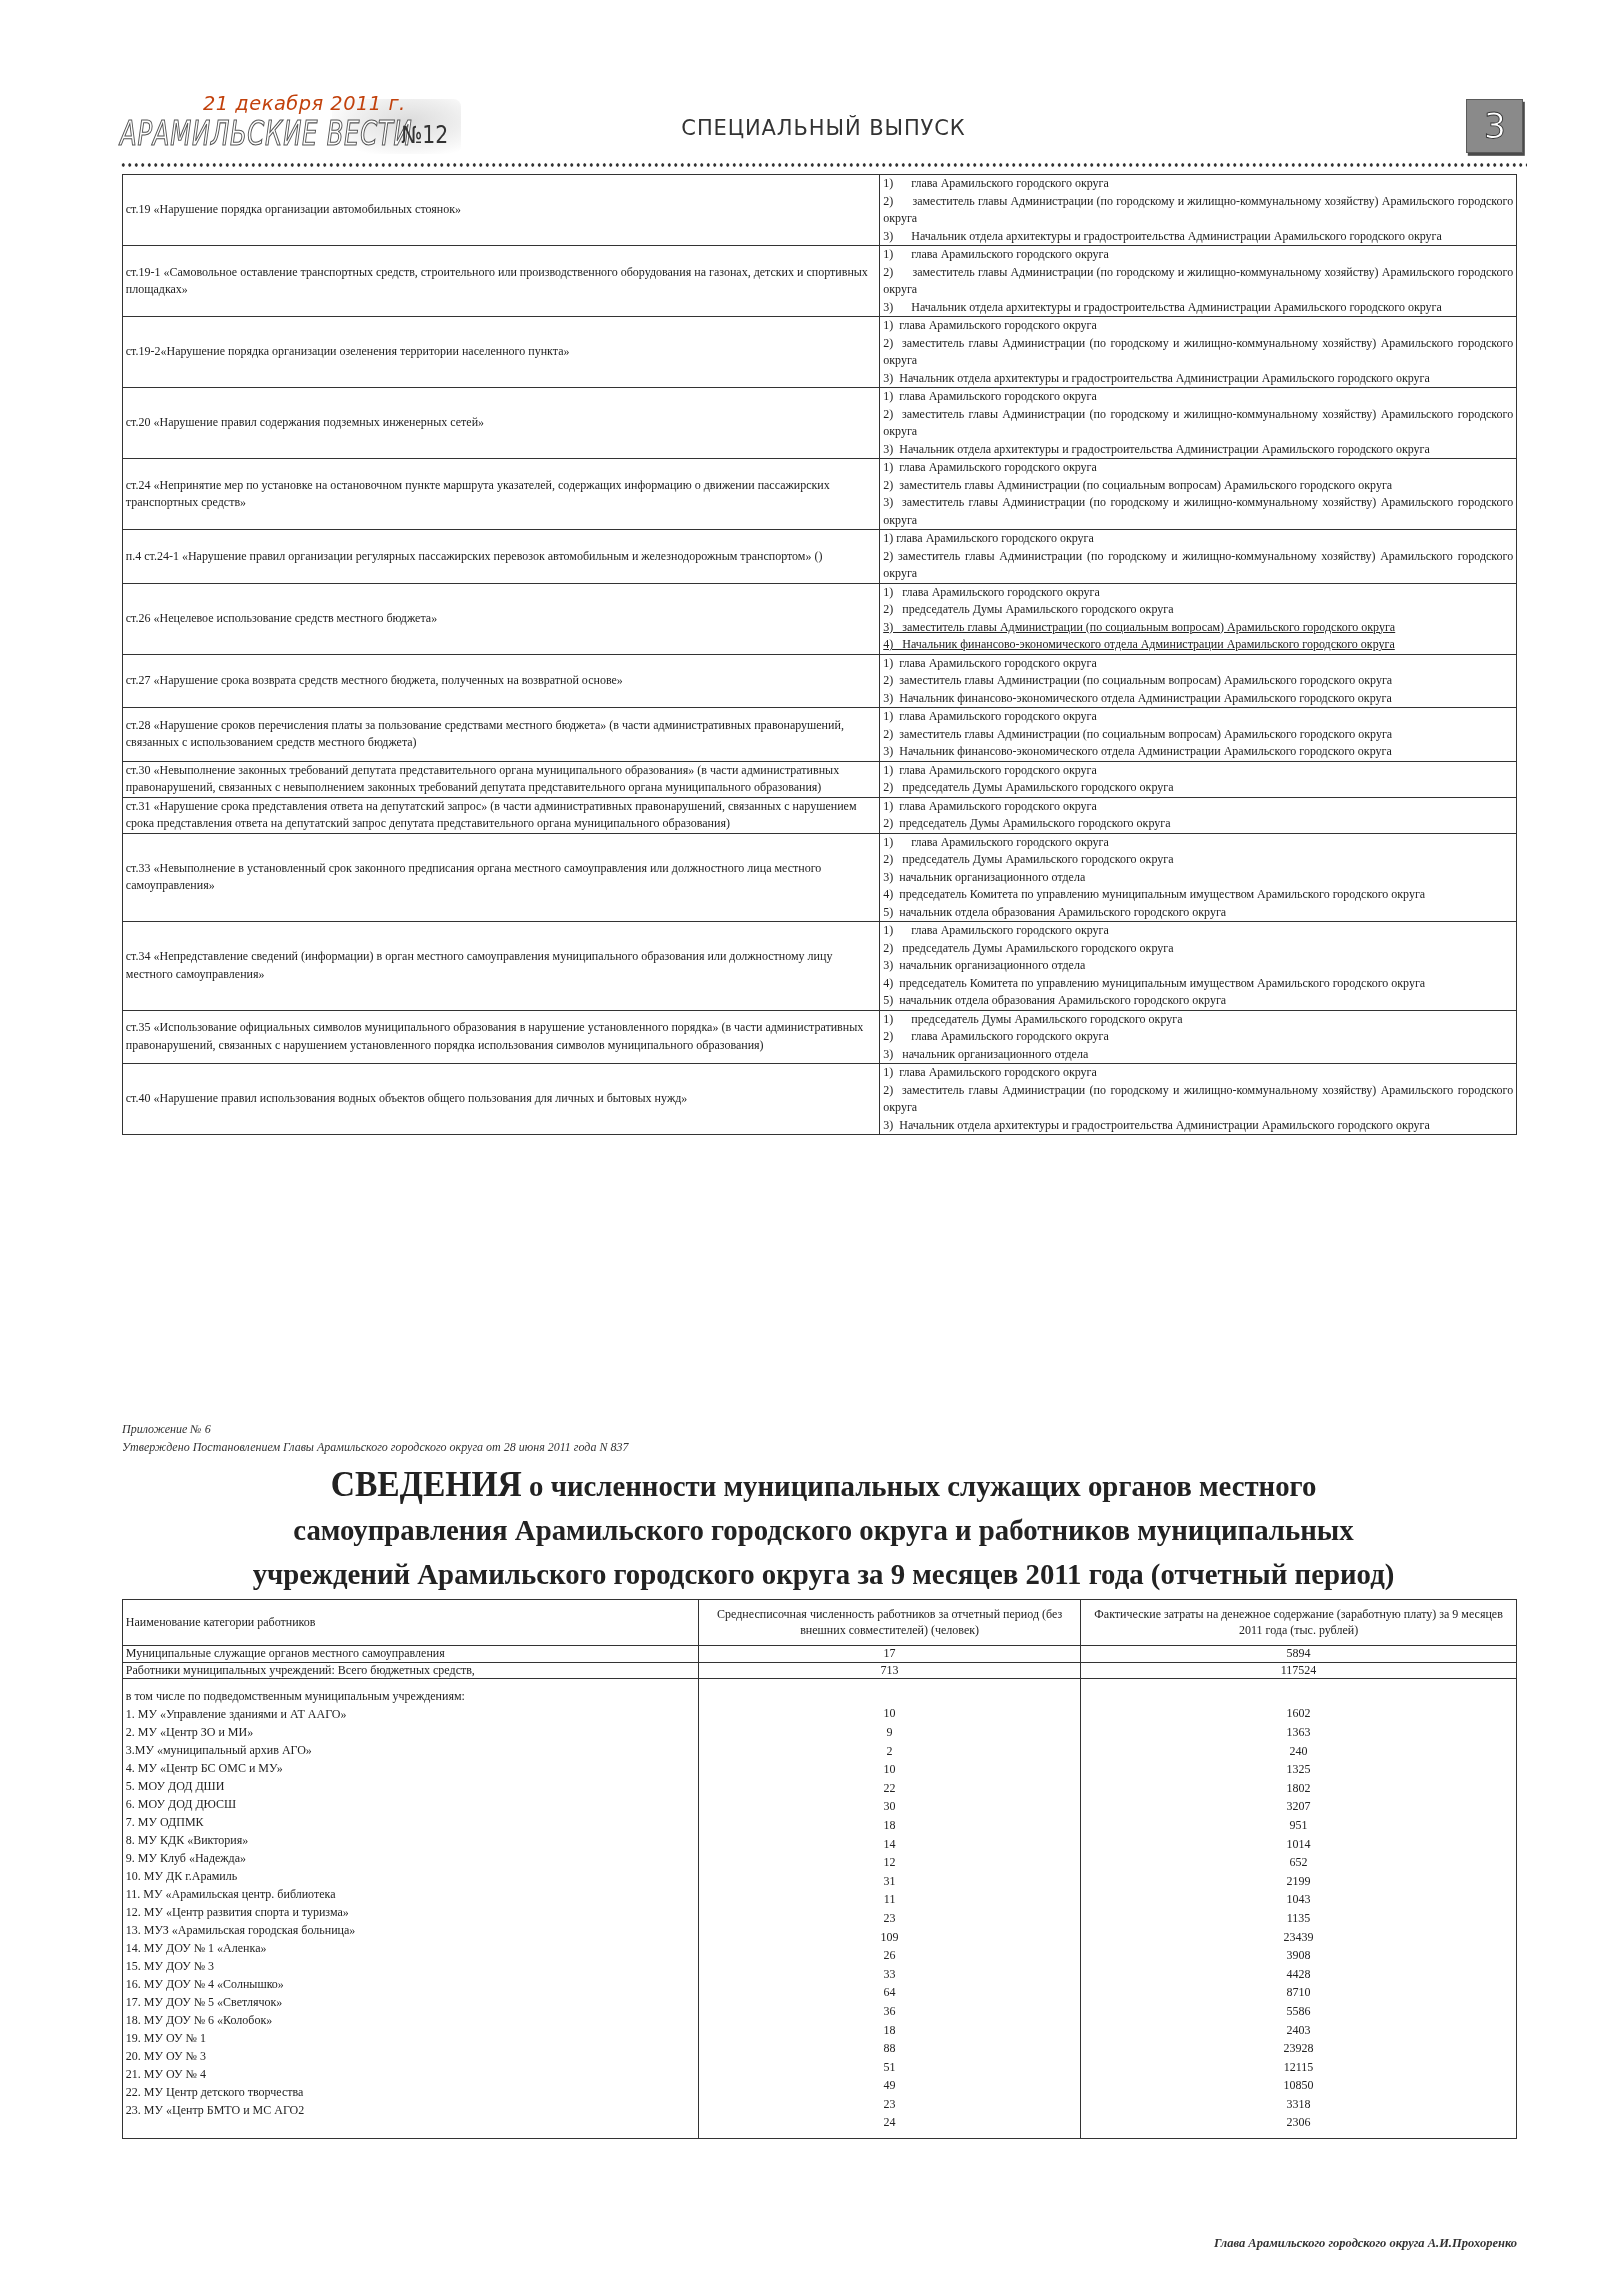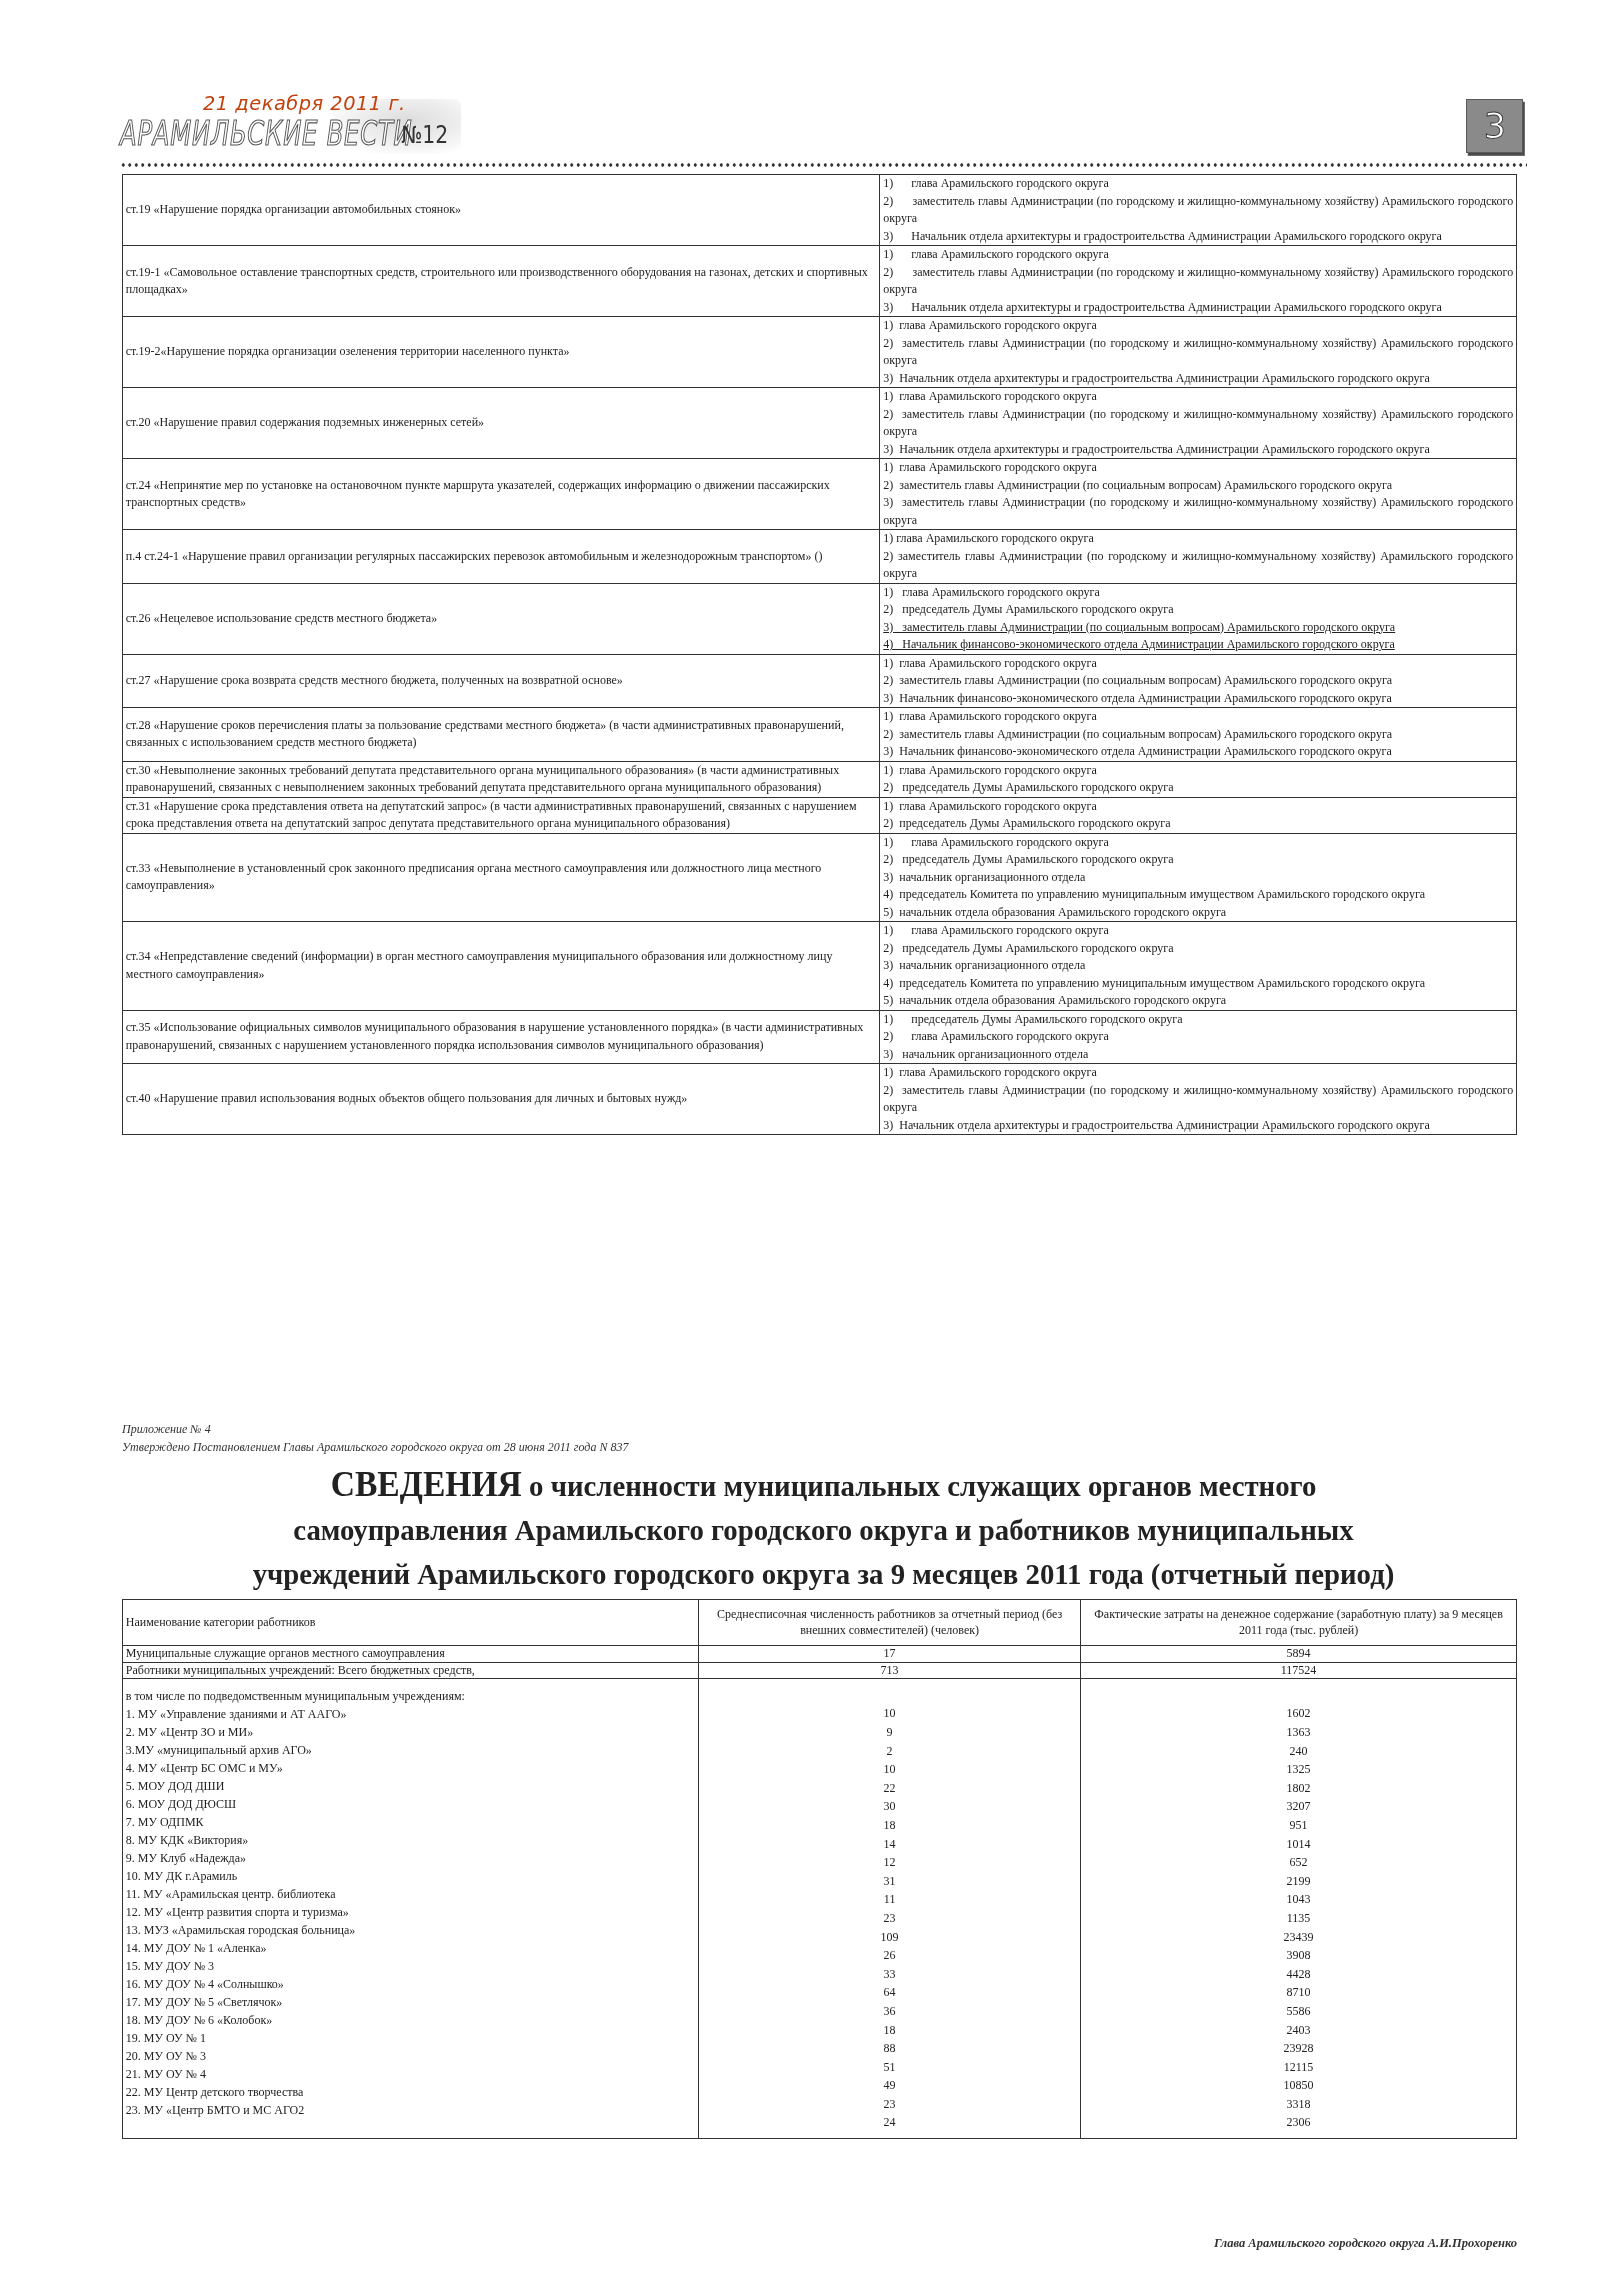--- a/index.html
+++ b/index.html
@@ -57,20 +57,21 @@
 </head>
 <body>
 
 <div class="masthead">
   <div class="logo">
     <div class="logo-bg"></div>
     <span class="logo-date">21 декабря 2011 г.</span>
     <span class="logo-title">АРАМИЛЬСКИЕ ВЕСТИ</span>
     <span class="logo-num">№12</span>
   </div>
+  <div class="section-title">СПЕЦИАЛЬНЫЙ ВЫПУСК</div>
   <div class="page-num">3</div>
 </div>
 <div class="dots"></div>
 
 <table class="t1">
   <tbody id="t1-body">
       <tr>
         <td class="art">ст.19 «Нарушение порядка организации автомобильных стоянок»</td>
         <td class="resp">
           <span class="li" style="white-space: pre-wrap;">1)      глава Арамильского городского округа</span>
@@ -189,21 +190,21 @@
         <td class="resp">
           <span class="li" style="white-space: pre-wrap;">1)  глава Арамильского городского округа</span>
           <span class="li" style="white-space: pre-wrap;">2)  заместитель главы Администрации (по городскому и жилищно-коммунальному хозяйству) Арамильского городского округа</span>
           <span class="li" style="white-space: pre-wrap;">3)  Начальник отдела архитектуры и градостроительства Администрации Арамильского городского округа</span>
         </td>
       </tr>
     </tbody>
 </table>
 
 <div class="appendix">
-  <div>Приложение № 4</div>
+  <div>Приложение № 6</div>
   <div>Утверждено Постановлением Главы Арамильского городского округа от 28 июня 2011 года  N 837</div>
 </div>
 
 <div class="heading">
   <div><span class="lead">СВЕДЕНИЯ</span><span> о численности муниципальных служащих органов местного</span></div>
   <div>самоуправления Арамильского городского округа и работников муниципальных</div>
   <div>учреждений Арамильского городского округа за 9 месяцев 2011 года (отчетный период)</div>
 </div>
 
 <table class="t2">

